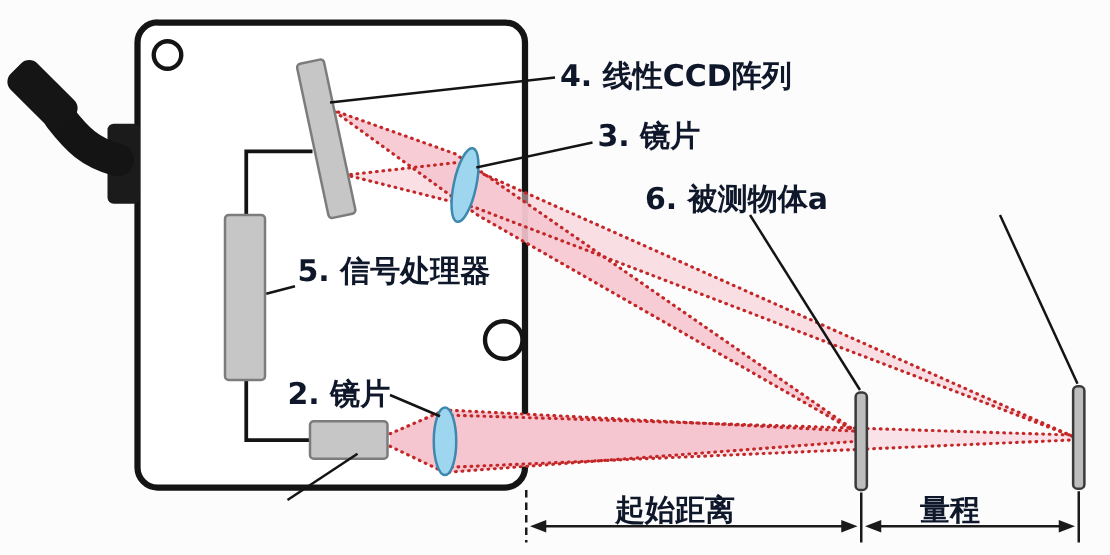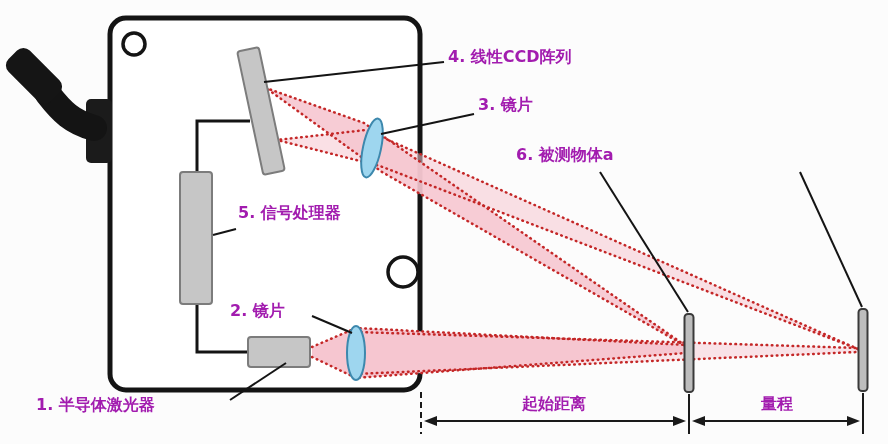--- a/index.html
+++ b/index.html
@@ -1,19 +1,19 @@
 <!DOCTYPE html>
 <html><head>
 <meta charset="utf-8">
 <style>
   html,body{margin:0;padding:0;background:#fcfcfc;width:888px;height:444px;overflow:hidden;}
   #stage{position:relative;width:888px;height:444px;font-family:"DejaVu Sans","Liberation Sans",sans-serif;}
   svg{position:absolute;left:0;top:0;}
-  .lbl{position:absolute;font-weight:bold;font-size:16px;color:#a21caf;white-space:nowrap;line-height:1.1;}
-  .lbl.center{text-align:center;}
+  .lbl{position:absolute;font-weight:bold;font-size:24px;color:#0f172a;white-space:nowrap;line-height:1.1;}
+  .lbl.center{}
   .dotted{stroke:#c42727;stroke-width:2.5;stroke-dasharray:0.6 4.6;stroke-linecap:round;fill:none;}
   .beam{fill:#f6c6d0;stroke:none;}
   .leader{stroke:#141414;stroke-width:2;fill:none;}
   .wire{stroke:#141414;stroke-width:3;fill:none;}
   .metal{fill:#c6c6c6;stroke:#7c7c7c;stroke-width:2;}
   .lens{fill:#9ed6ef;stroke:#3d88ad;stroke-width:2;}
   .dim{stroke:#1a1a1a;stroke-width:2;fill:none;}
   .dimarrow{fill:#1a1a1a;stroke:none;}
 </style>
 </head>
@@ -97,17 +97,16 @@
       <polygon class="dimarrow" points="692,421 705,416 705,426"></polygon>
       <polygon class="dimarrow" points="860,421 847,416 847,426"></polygon>
     </g>
   </svg>
 
   <div class="lbl" style="left:448px;top:48px;">4. 线性CCD阵列</div>
   <div class="lbl" style="left:478px;top:96px;">3. 镜片</div>
   <div class="lbl" style="left:516px;top:146px;">6. 被测物体a</div>
   <div class="lbl" style="left:238px;top:204px;">5. 信号处理器</div>
   <div class="lbl" style="left:230px;top:302px;">2. 镜片</div>
-  <div class="lbl" style="left:36px;top:396px;">1. 半导体激光器</div>
   <div class="lbl center" style="left:492px;top:395px;width:124px;">起始距离</div>
   <div class="lbl center" style="left:736px;top:395px;width:82px;">量程</div>
 
 </div>
 
 </body></html>

